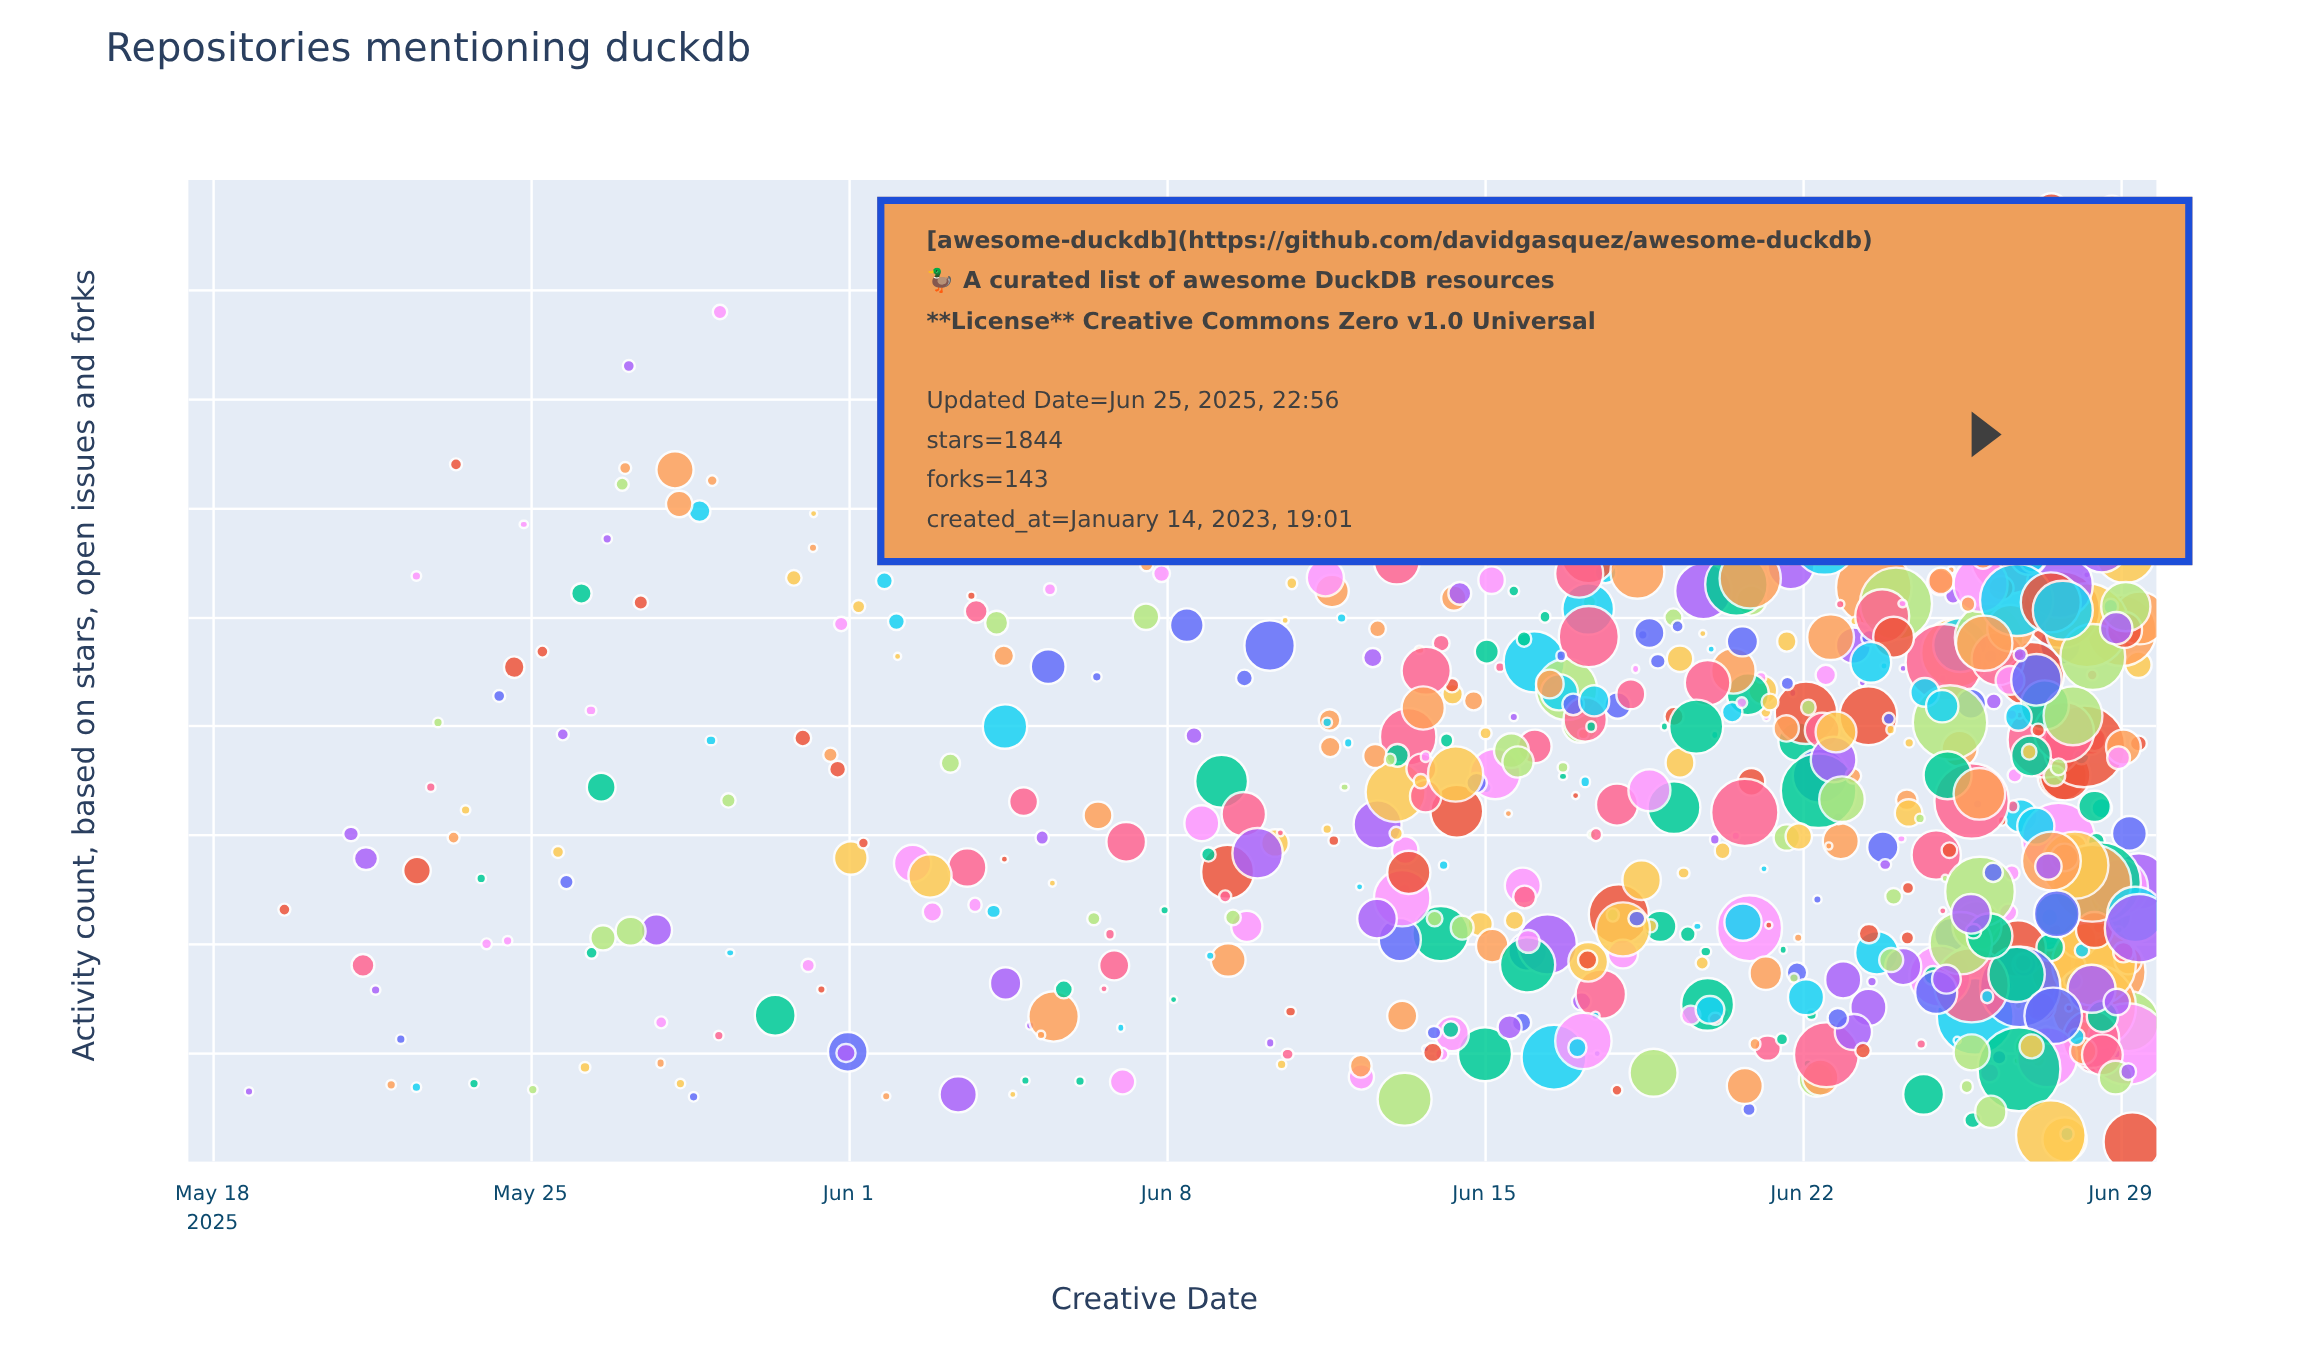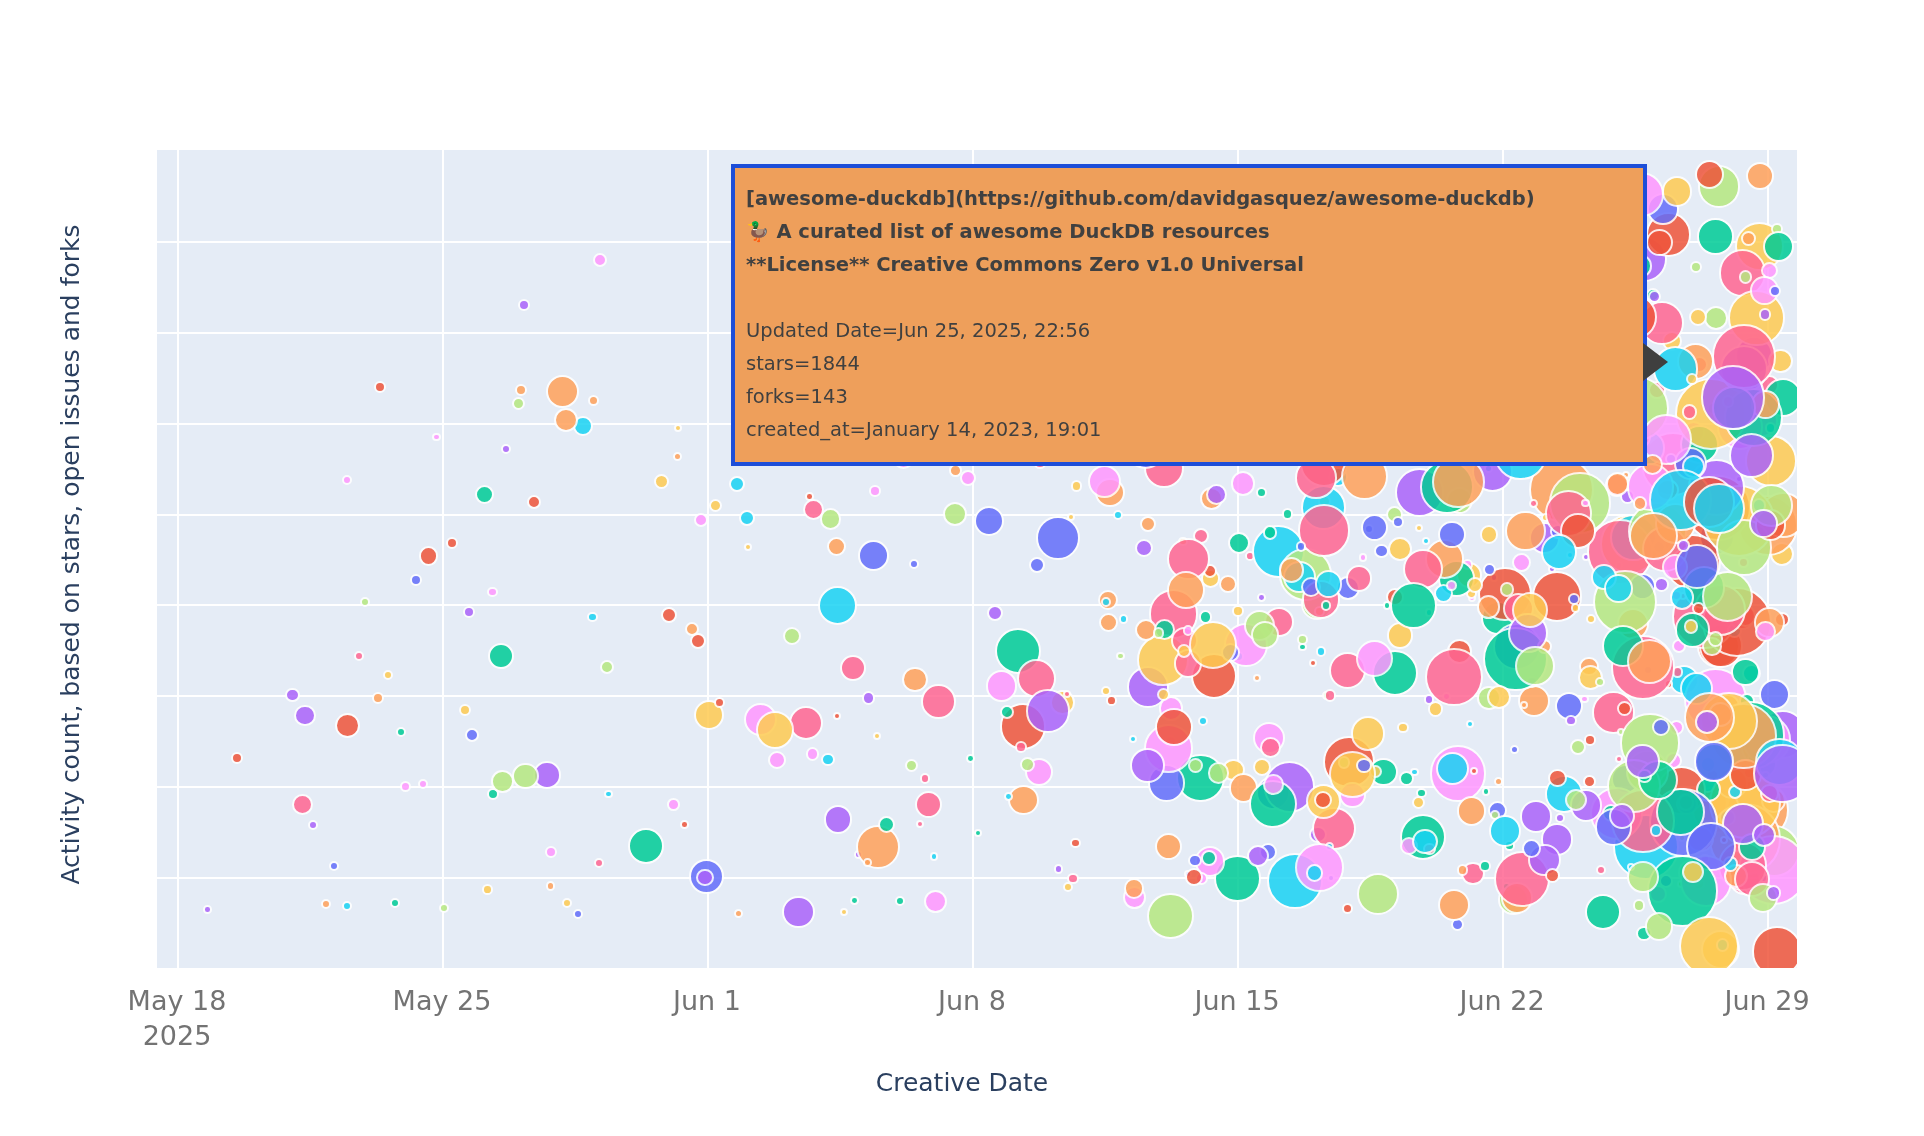--- a/index.html
+++ b/index.html
@@ -43,22 +43,22 @@
     border-radius:50%;
     border:2px solid #ffffff;
     box-sizing:border-box;
     opacity:0.85;
   }
 
   
   .x-tick{
     position:absolute;
     top:985px;
-    font-size:27px;
-    color:#737373;
+    font-size:17px;
+    color:#0c4a6e;
     transform:translateX(-50%);
     white-space:nowrap;
     text-align:center;
   }
   .x-tick .sub{
     display:block;
     margin-top:4px;
   }
   .x-axis-title{
     position:absolute;
@@ -77,25 +77,25 @@
     text-align:center;
     font-size:25px;
     color:#2a3f5f;
     white-space:nowrap;
   }
 
   
   .tooltip{
     position:absolute;
     left:731px; top:164px;
-    width:916px;
+    width:1096px;
     background:#ee9f5b;
-    border:4px solid #1d4ed8;
+    border:6px solid #1d4ed8;
     box-sizing:border-box;
-    padding:14px 18px 16px 11px;
+    padding:14px 18px 16px 35px;
     color:#404040;
     font-size:19.5px;
     line-height:33px;
     z-index:50;
   }
   .tooltip .hd{font-weight:bold;}
   .tooltip .spacer{height:33px;}
   .tooltip-arrow{
     position:absolute;
     left:1645px; top:345px;
@@ -115,20 +115,21 @@
     border-left:25px solid #3f3f3f;
     z-index:-1;
   }
   .duck{font-size:19px;}
 </style>
 </head>
 <body>
 
 <div id="root">
 
+  <div class="chart-title">Repositories mentioning duckdb</div>
 
   <div class="plot-area" id="plot">
       <div class="gridline-h" style="top: 91px;"></div>
       <div class="gridline-h" style="top: 182px;"></div>
       <div class="gridline-h" style="top: 273px;"></div>
       <div class="gridline-h" style="top: 364px;"></div>
       <div class="gridline-h" style="top: 454px;"></div>
       <div class="gridline-h" style="top: 545px;"></div>
       <div class="gridline-h" style="top: 636px;"></div>
       <div class="gridline-h" style="top: 727px;"></div>

